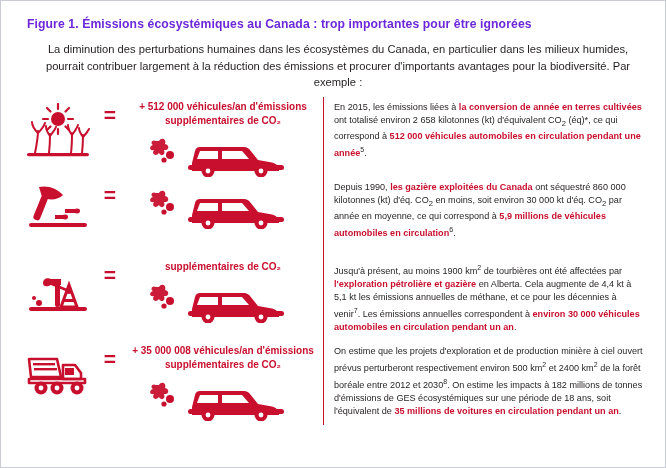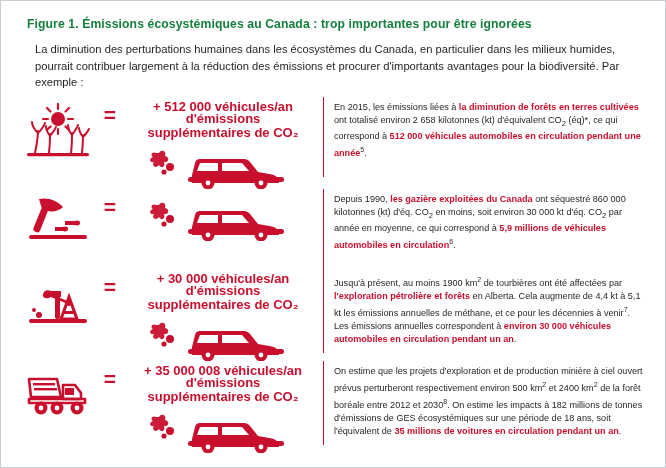--- a/index.html
+++ b/index.html
@@ -17,30 +17,30 @@
     box-sizing: border-box;
     width: 666px;
     height: 468px;
     border: 1px solid #c9cdd3;
     padding: 14px 18px 10px 18px;
     position: relative;
   }
   .figure-title {
     font-size: 12.2px;
     font-weight: bold;
-    color: #15803d;
+    color: #6d28d9;
     letter-spacing: 0.1px;
     margin: 2px 0 10px 8px;
   }
   .figure-intro {
     font-size: 11.2px;
     line-height: 16.5px;
     color: #231f20;
     margin: 0 6px 6px 16px;
-    text-align: left;
+    text-align: center;
   }
   .rows {
     margin-top: 6px;
     border-left: none;
   }
   .row {
     display: flex;
     align-items: flex-start;
     min-height: 76px;
     position: relative;
@@ -65,21 +65,21 @@
     padding-top: 6px;
   }
   .col-car {
     width: 200px;
     flex: 0 0 200px;
     padding-top: 4px;
   }
   .car-label {
     color: #c8102e;
     font-weight: bold;
-    font-size: 13px;
+    font-size: 10px;
     line-height: 12px;
     text-align: center;
     margin-bottom: 2px;
   }
   .car-wrap {
     display: flex;
     justify-content: center;
     align-items: center;
   }
   .col-text {
@@ -168,21 +168,21 @@
               </g>
               <circle cx="60" cy="42" r="2.4" fill="#ffffff"></circle>
               <circle cx="113" cy="42" r="2.4" fill="#ffffff"></circle>
               <path d="M52 22 L70 22 L70 30 L49 30 Z" fill="#ffffff"></path>
               <path d="M74 22 L94 22 L101 30 L74 30 Z" fill="#ffffff"></path>
             </svg>
           </span>
         </div>
       </div>
       <div class="col-text">
-        En 2015, les émissions liées à <b>la diminution de forêts en terres cultivées</b> ont totalisé environ 2 658 kilotonnes (kt) d'équivalent CO<sub>2</sub> (éq)*, ce qui correspond à <b>512 000 véhicules automobiles en circulation pendant une année</b><sup>5</sup>.
+        En 2015, les émissions liées à <b>la conversion de année en terres cultivées</b> ont totalisé environ 2 658 kilotonnes (kt) d'équivalent CO<sub>2</sub> (éq)*, ce qui correspond à <b>512 000 véhicules automobiles en circulation pendant une année</b><sup>5</sup>.
       </div>
     </div>
 
     <div class="row">
       <div class="col-icon">
         <span>
           <svg width="66" height="52" viewBox="0 0 66 52">
             <g fill="#c8102e">
               <path d="M14 4 C22 2 32 5 38 12 C33 17 24 18 17 14 Z"></path>
               <rect x="14" y="12" width="7" height="26" rx="3" transform="rotate(22 17 20)"></rect>
@@ -237,21 +237,20 @@
               <circle cx="44" cy="28" r="3"></circle>
               <path d="M44 28 L22 19" stroke="#c8102e" stroke-width="2.5"></path>
               <circle cx="14" cy="40" r="3"></circle>
               <circle cx="9" cy="35" r="2"></circle>
             </g>
           </svg>
         </span>
       </div>
       <div class="col-equals">=</div>
       <div class="col-car">
-        <div class="car-label">+ 30 000 véhicules/an d'émissions</div>
         <div class="car-label">supplémentaires de CO₂</div>
         <div class="car-wrap">
           <span>
             <svg width="150" height="48" viewBox="0 0 150 48">
               <g fill="#c8102e">
                 <path d="M8 12 C4 10 2 14 5 16 C1 17 1 22 6 21 C3 25 8 28 11 24 C13 28 18 26 16 21 C21 22 22 16 17 15 C19 10 13 8 11 12 Z" opacity="0.95"></path>
                 <circle cx="22" cy="26" r="4"></circle>
                 <circle cx="16" cy="31" r="2.6"></circle>
                 <path d="M44 34 L47 22 C47.6 19.6 49.4 18 52 18 L96 18 C98.6 18 101 19.4 102.4 21.4 L110 31 L124 33.6 C128 34.4 131 37.6 131 41 L131 42 L44 42 Z"></path>
                 <rect x="40" y="36" width="96" height="5" rx="2.5"></rect>
@@ -260,21 +259,21 @@
               </g>
               <circle cx="60" cy="42" r="2.4" fill="#ffffff"></circle>
               <circle cx="113" cy="42" r="2.4" fill="#ffffff"></circle>
               <path d="M52 22 L70 22 L70 30 L49 30 Z" fill="#ffffff"></path>
               <path d="M74 22 L94 22 L101 30 L74 30 Z" fill="#ffffff"></path>
             </svg>
           </span>
         </div>
       </div>
       <div class="col-text">
-        Jusqu'à présent, au moins 1900 km<sup>2</sup> de tourbières ont été affectées par <b>l'exploration pétrolière et forêts</b> en Alberta. Cela augmente de 4,4 kt à 5,1 kt les émissions annuelles de méthane, et ce pour les décennies à venir<sup>7</sup>. Les émissions annuelles correspondent à <b>environ 30 000 véhicules automobiles en circulation pendant un an</b>.
+        Jusqu'à présent, au moins 1900 km<sup>2</sup> de tourbières ont été affectées par <b>l'exploration pétrolière et gazière</b> en Alberta. Cela augmente de 4,4 kt à 5,1 kt les émissions annuelles de méthane, et ce pour les décennies à venir<sup>7</sup>. Les émissions annuelles correspondent à <b>environ 30 000 véhicules automobiles en circulation pendant un an</b>.
       </div>
     </div>
 
     <div class="row">
       <div class="col-icon">
         <span>
           <svg width="70" height="52" viewBox="0 0 70 52">
             <g fill="none" stroke="#c8102e" stroke-width="2.6" stroke-linejoin="round">
               <path d="M6 12 L34 12 L38 30 L8 30 Z"></path>
               <path d="M40 18 L52 18 L58 26 L58 32 L40 32 Z"></path>

